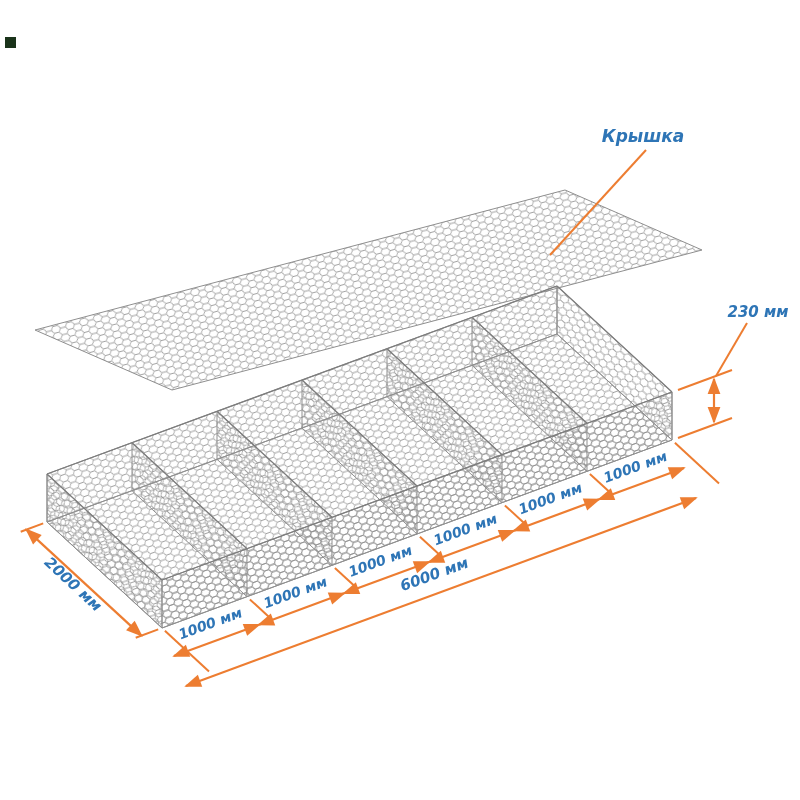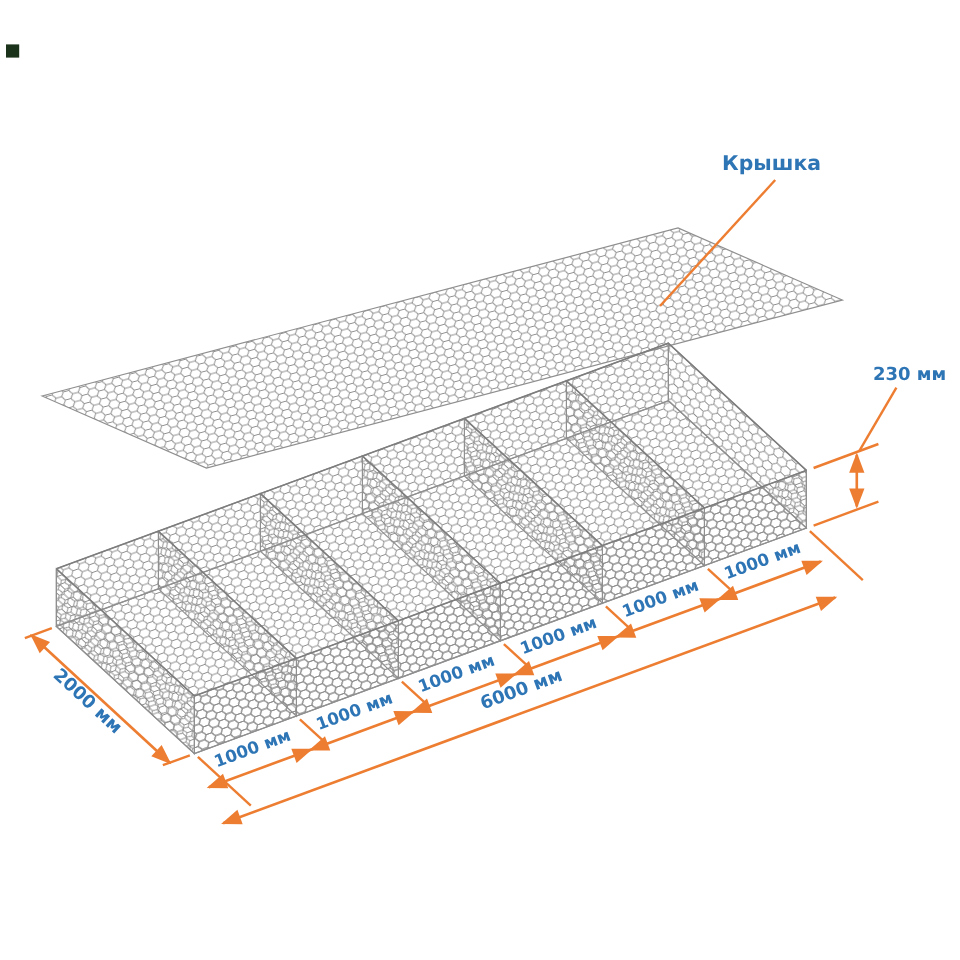--- a/index.html
+++ b/index.html
@@ -1,16 +1,16 @@
 <!DOCTYPE html>
 <html><head>
 <meta charset="utf-8">
 <style>
   html,body{margin:0;padding:0;background:#ffffff;}
-  .canvas{position:relative;width:800px;height:800px;background:#ffffff;overflow:hidden;}
+  .canvas{position:relative;width:800px;height:800px;background:#ffffff;overflow:hidden;font-style:italic;}
   svg{display:block;}
   svg text{font-family:"DejaVu Sans","Liberation Sans",sans-serif;font-weight:bold;}
   .dim-line{stroke:#ED7D31;stroke-width:2.2;fill:none;}
   .dim-tick{stroke:#ED7D31;stroke-width:2;fill:none;}
   .leader{stroke:#ED7D31;stroke-width:2;fill:none;}
   .mesh-face{stroke:#8f8f8f;stroke-width:1;}
   .rim{stroke:#7d7d7d;stroke-width:1.3;fill:none;}
 </style>
 </head>
 <body>

